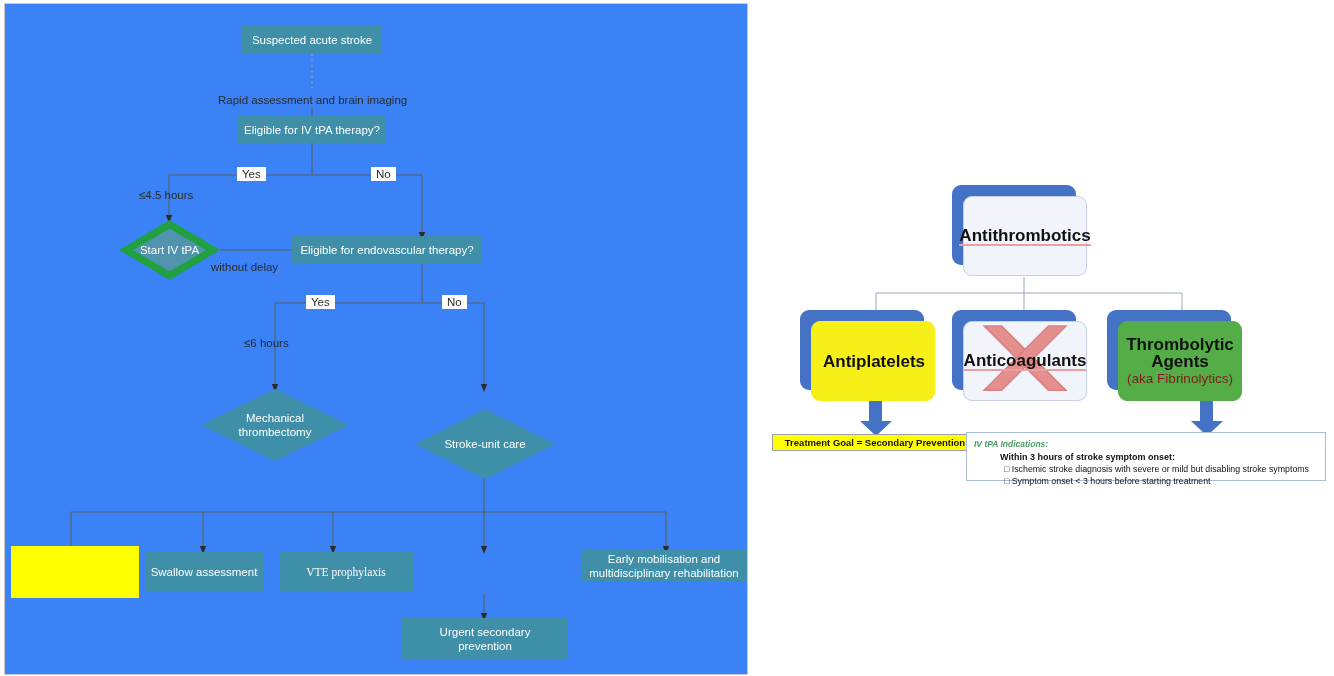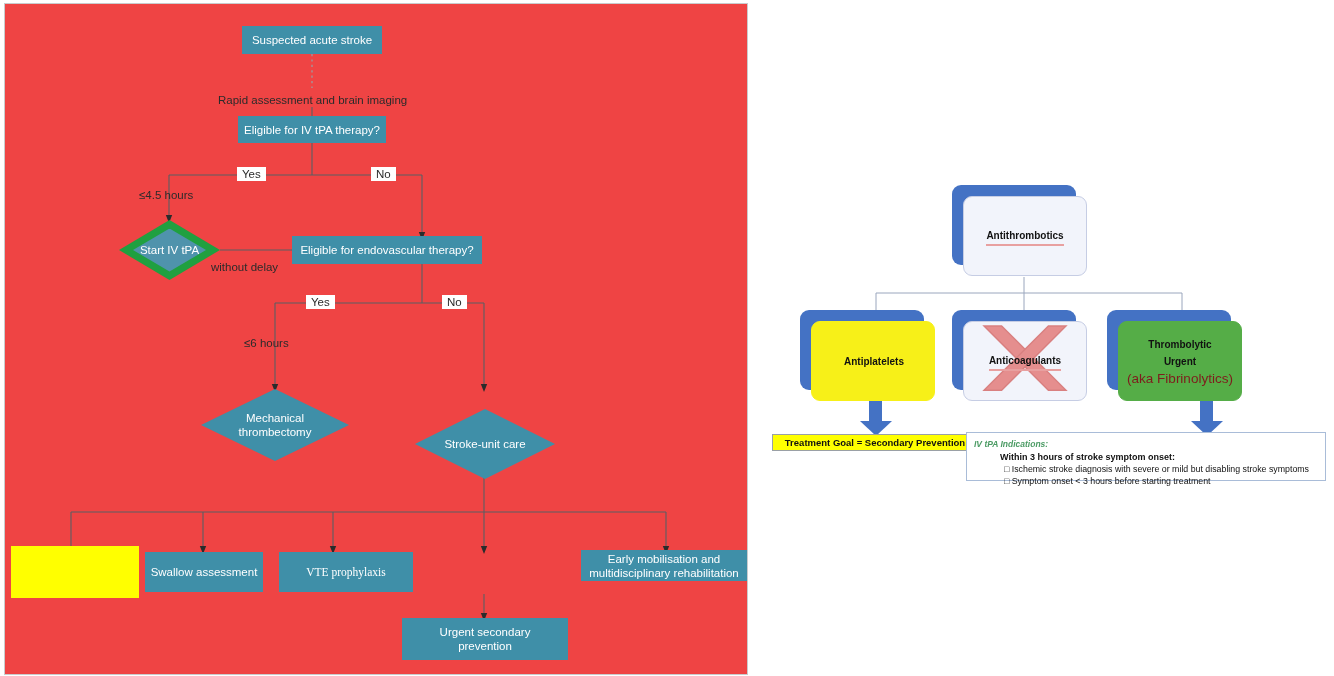--- a/index.html
+++ b/index.html
@@ -4,21 +4,21 @@
 <style>
   html,body{margin:0;padding:0;background:#ffffff;}
   body{
     width:1334px;height:676px;position:relative;overflow:hidden;
     font-family:"Liberation Sans", sans-serif;
     -webkit-font-smoothing:antialiased;
   }
   
   #left-panel{
     position:absolute;left:4px;top:3px;width:744px;height:672px;
-    background:#ef4444;
+    background:#3b82f6;
     border:1px solid #c9cbcd;
     box-sizing:border-box;
   }
   .svg-layer{position:absolute;left:0;top:0;width:744px;height:672px;}
   .tealbox{
     position:absolute;background:#3f8fa8;color:#ffffff;
     display:flex;align-items:center;justify-content:center;text-align:center;
     font-size:11.5px;line-height:14px;box-sizing:border-box;padding:2px 4px;
   }
   .diamond{
@@ -48,21 +48,21 @@
     background:#4472c4;border-radius:9px;
   }
   .node .face{
     position:absolute;left:11px;top:11px;width:100%;height:100%;
     border-radius:9px;display:flex;flex-direction:column;align-items:center;
     justify-content:center;text-align:center;box-sizing:border-box;padding:4px 6px;
   }
   .face.white{background:#f2f4fb;border:1px solid #c6cde4;}
   .face.yellow{background:#f7f018;border:1px solid #f7f018;padding-left:8px;}
   .face.green{background:#55ad47;border:1px solid #55ad47;}
-  .node .t1{font-weight:bold;font-size:10px;color:#111;line-height:17px;}
+  .node .t1{font-weight:bold;font-size:17px;color:#111;line-height:17px;}
   .node .t2{font-size:13.5px;color:#7f1d1d;line-height:17px;}
   .underline-red{
     border-bottom:2px solid #e8a0a0;
   }
   .redx{
     position:absolute;left:0;top:0;width:100%;height:100%;
     pointer-events:none;
   }
   .goalbox{
     position:absolute;background:#ffff00;border:1px solid #9aa0a6;
@@ -242,21 +242,21 @@
         </g>
       </svg>
       <span class="t1 underline-red" style="position:relative;z-index:3;">Anticoagulants</span>
     </span>
   </div>
 
   <div class="node" style="left:355px;top:310px;width:124px;height:80px;">
     <span class="shadow"></span>
     <span class="face green">
       <span class="t1">Thrombolytic</span>
-      <span class="t1">Urgent</span>
+      <span class="t1">Agents</span>
       <span class="t2">(aka Fibrinolytics)</span>
     </span>
   </div>
 
   <div class="goalbox" style="left:20px;top:434px;width:206px;height:17px;">Treatment Goal = Secondary Prevention</div>
 
   <div class="indbox" style="left:214px;top:432px;width:360px;height:49px;">
     <div class="ind-title">IV tPA Indications:</div>
     <div class="ind-sub">Within 3 hours of stroke symptom onset:</div>
     <div class="ind-item">□ Ischemic stroke diagnosis with severe or mild but disabling stroke symptoms</div>

